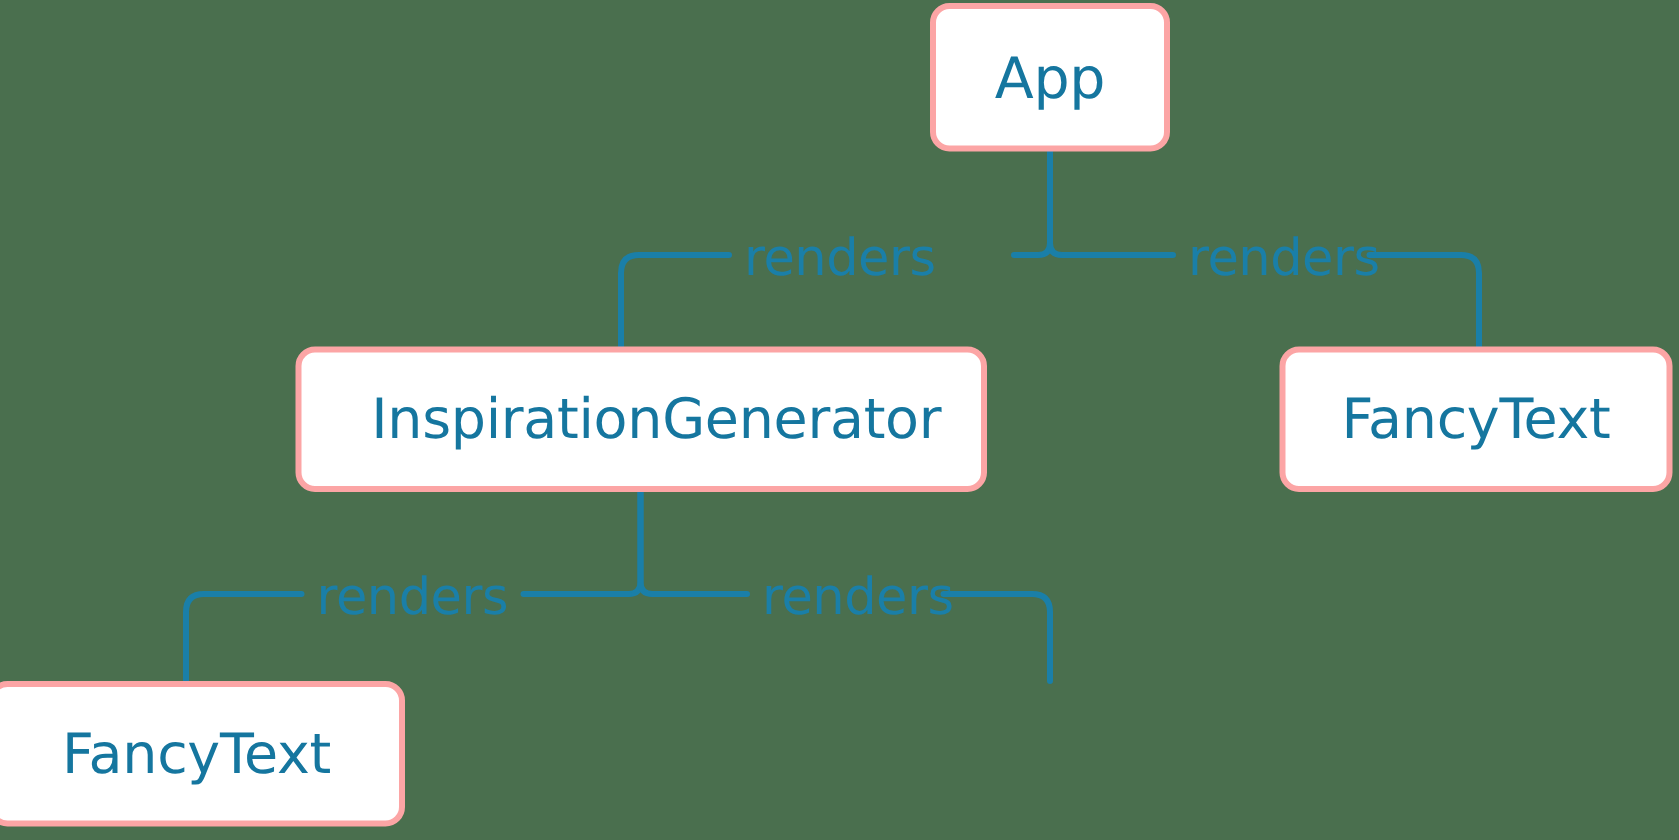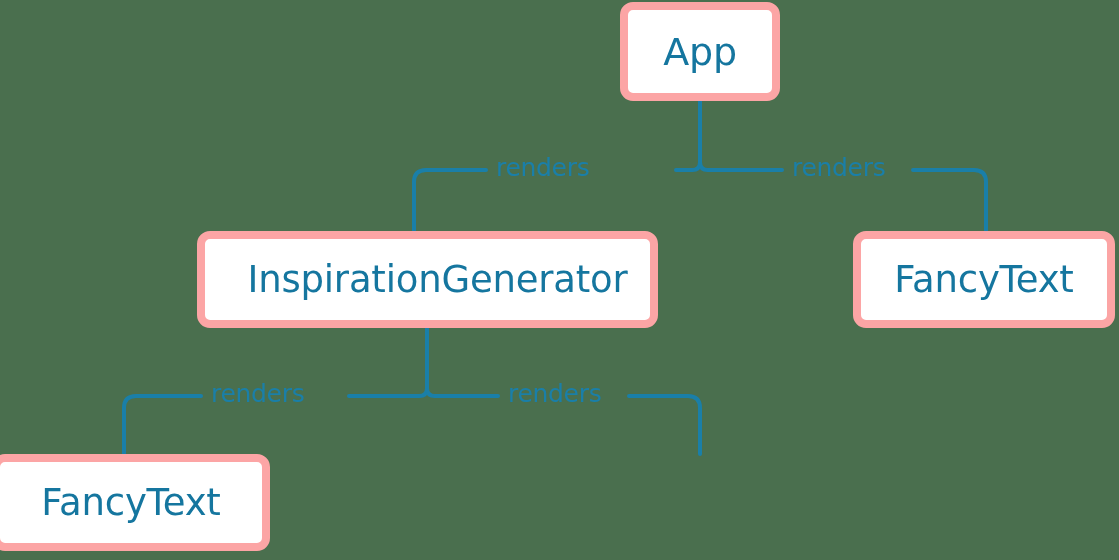--- a/index.html
+++ b/index.html
@@ -24,21 +24,21 @@
     left: 0;
     top: 0;
     width: 1119px;
     height: 560px;
     pointer-events: none;
   }
   .node {
     position: absolute;
     box-sizing: border-box;
     background: #ffffff;
-    border: 8px solid #fca5a5;
+    border: 4px solid #fca5a5;
     border-radius: 13px;
     display: flex;
     align-items: center;
     justify-content: center;
     z-index: 2;
   }
   .node-label {
     color: #15769f;
     font-family: "DejaVu Sans", sans-serif;
     font-size: 37px;
@@ -51,21 +51,21 @@
   .node-app .node-label { font-size: 38px; }
   .node-inspiration{ left: 197px; top: 231px; width: 461px; height: 97px; padding-left: 20px; }
   .node-fancy-right{ left: 853px; top: 231px; width: 262px; height: 97px; }
   .node-fancy-left { left: -8px;  top: 454px; width: 278px; height: 97px; }
   .node-copyright  { left: 567px; top: 454px; width: 265px; height: 97px; }
 
   .edge-label {
     position: absolute;
     color: #1a7fa8;
     font-family: "DejaVu Sans", sans-serif;
-    font-size: 25px;
+    font-size: 34px;
     font-weight: 400;
     letter-spacing: -0.3px;
     white-space: nowrap;
     line-height: 1;
     z-index: 3;
   }
   .lbl-r1 { left: 496px; top: 155px; }
   .lbl-r2 { left: 792px; top: 155px; }
   .lbl-r3 { left: 211px; top: 381px; }
   .lbl-r4 { left: 508px; top: 381px; }

